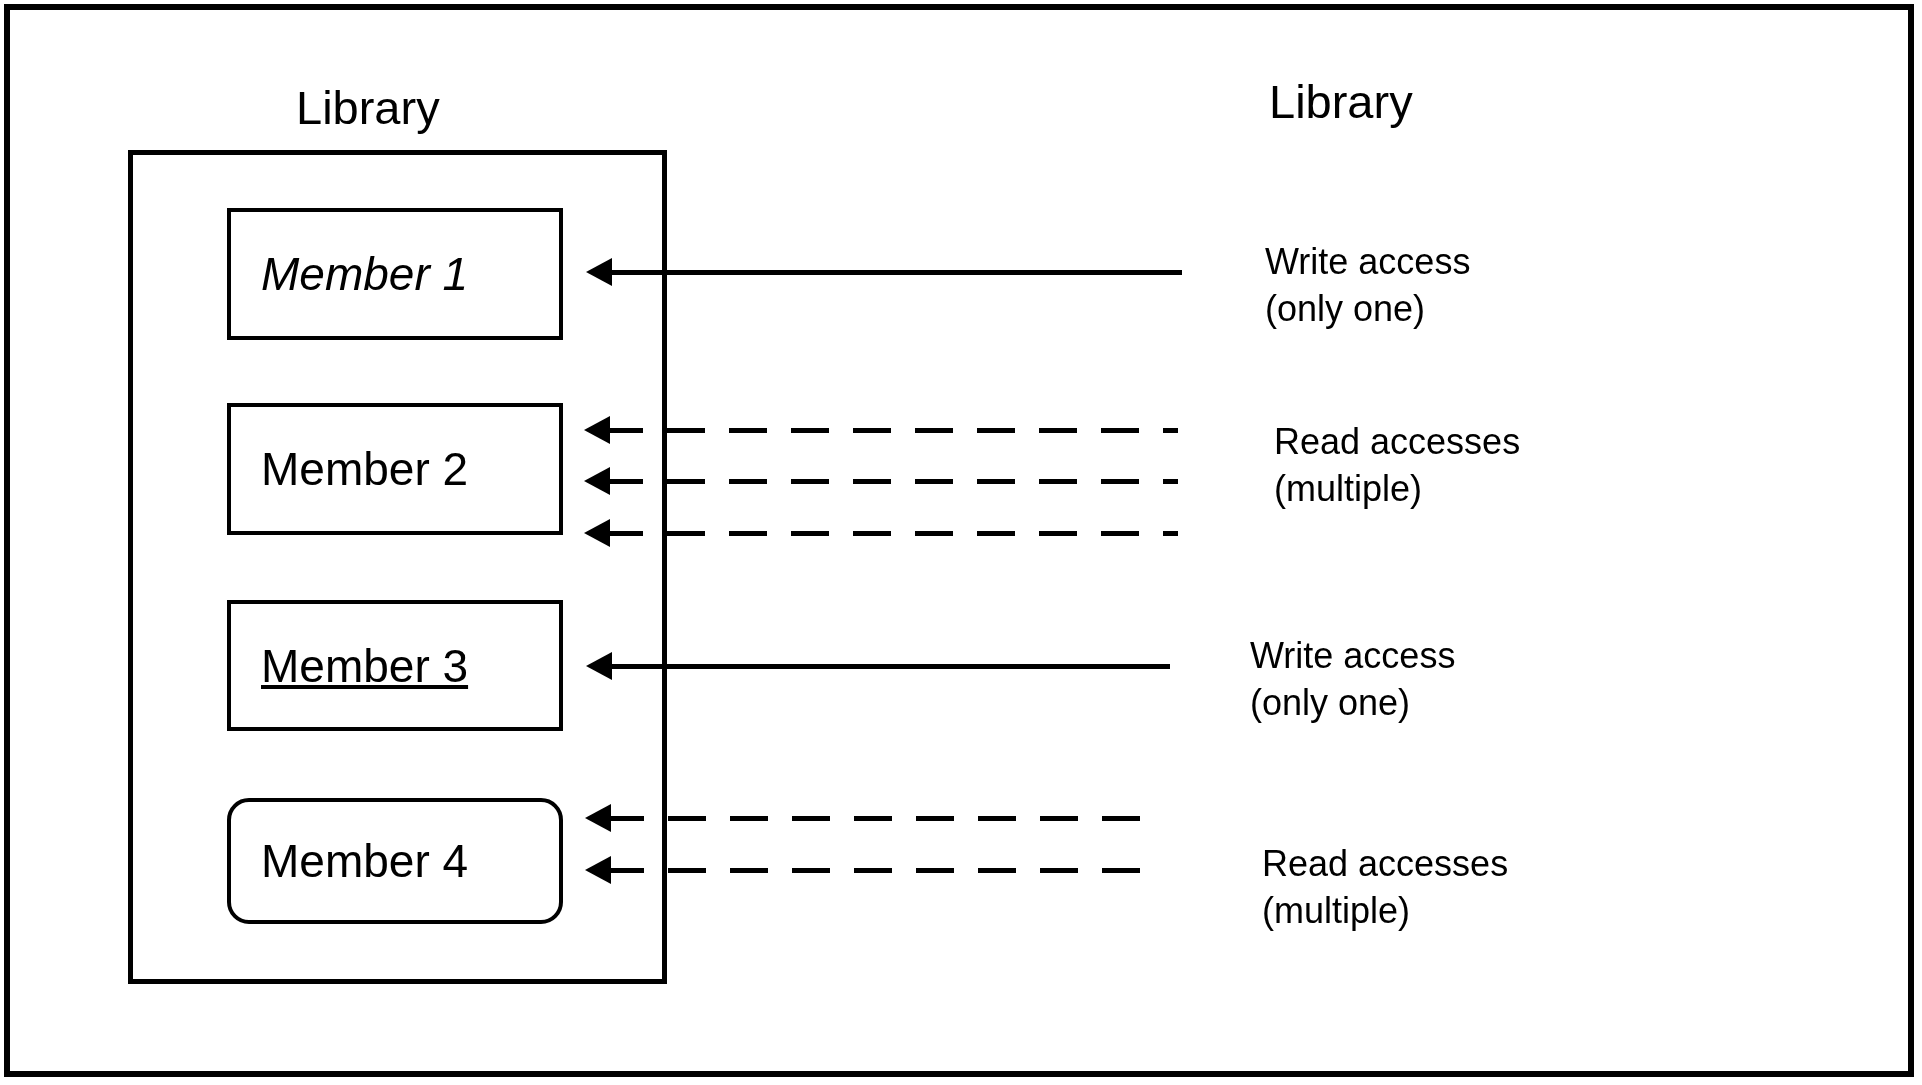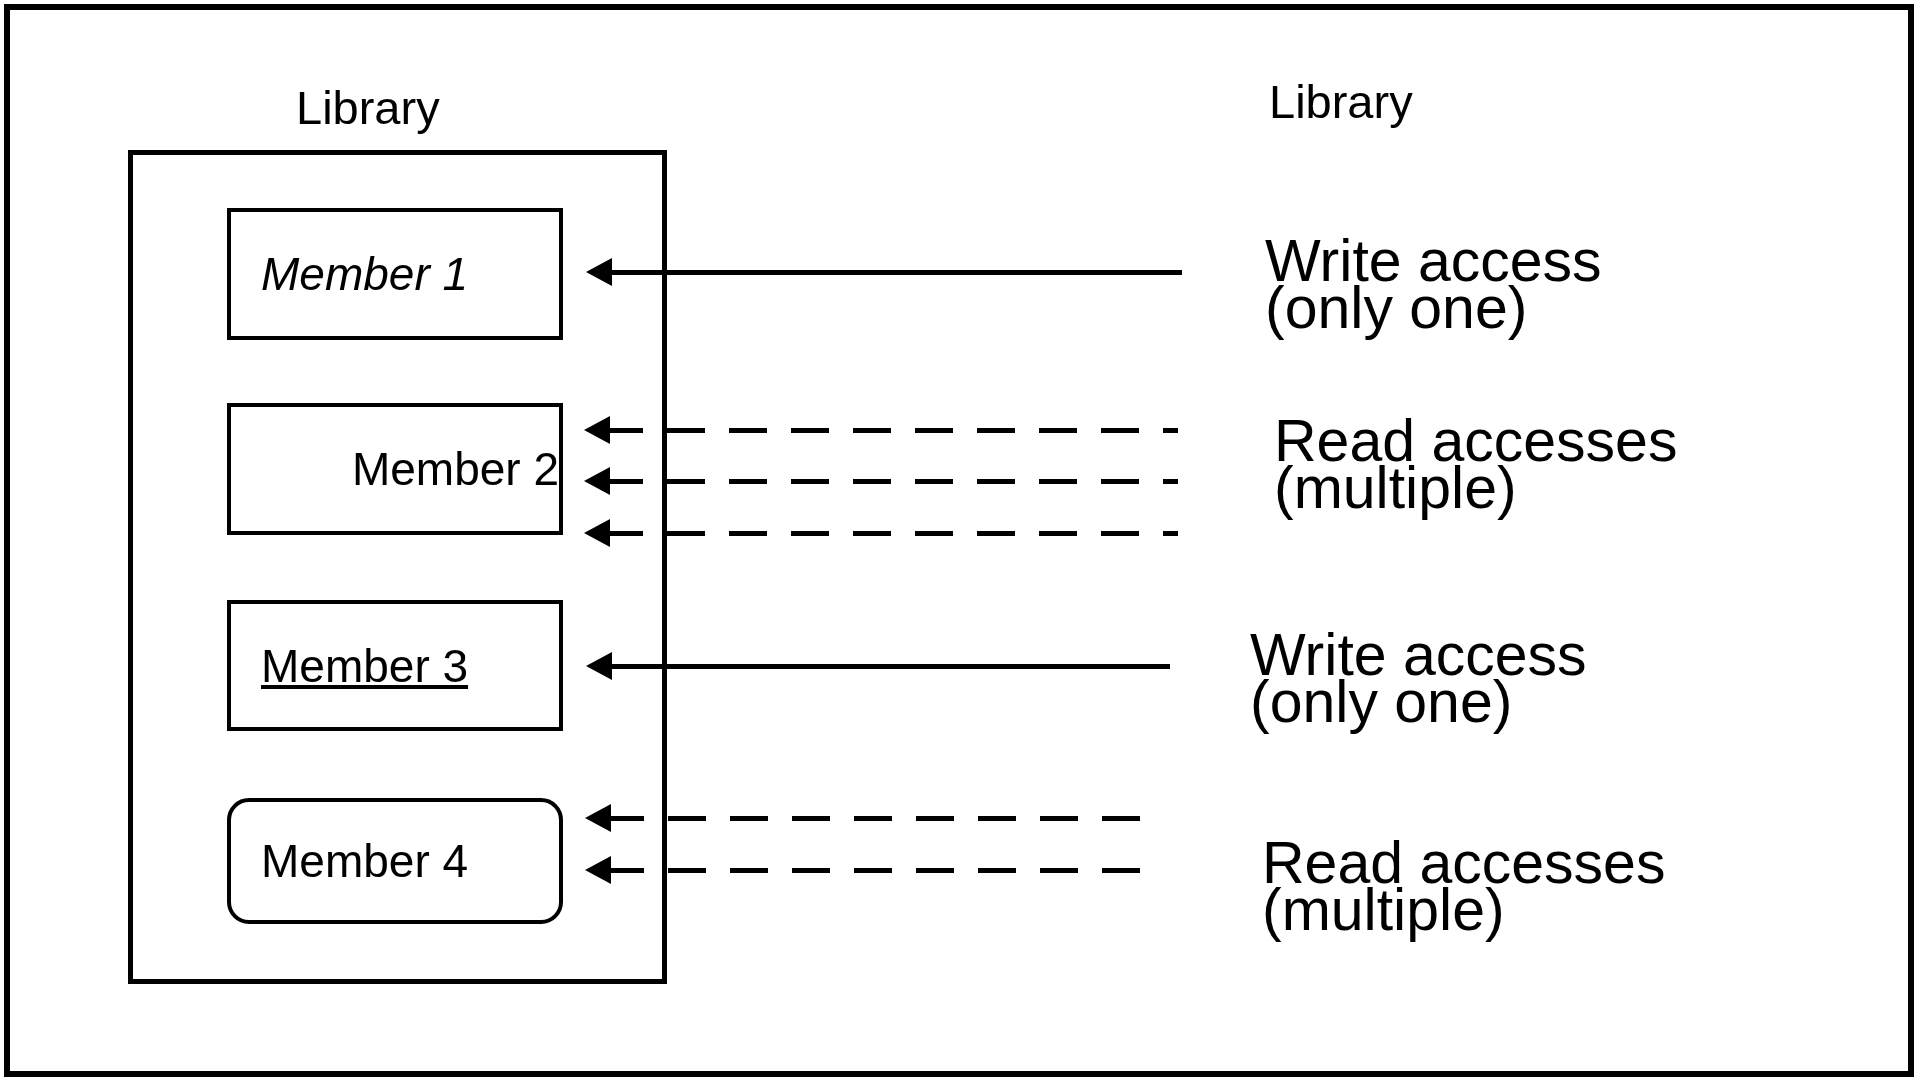--- a/index.html
+++ b/index.html
@@ -48,21 +48,21 @@
     border: 4px solid #000;
     box-sizing: border-box;
     background: #ffffff;
     display: flex;
     align-items: center;
     padding-left: 30px;
     font-size: 46px;
     white-space: nowrap;
   }
   .m1 { top: 208px; font-style: italic; }
-  .m2 { top: 403px; justify-content: flex-end; }
+  .m2 { top: 403px; }
   .m3 { top: 600px; height: 131px; text-decoration: underline; }
   .m4 { top: 798px; height: 126px; border-radius: 22px; }
 
   
   .arrow { position: absolute; height: 0; }
   .arrow .head {
     position: absolute;
     left: 0; top: -14px;
     width: 0; height: 0;
     border-top: 14px solid transparent;
@@ -81,21 +81,21 @@
   .a1 { left: 586px; top: 272px; width: 596px; }
   .a2 { left: 584px; top: 430px; width: 594px; }
   .a3 { left: 584px; top: 481px; width: 594px; }
   .a4 { left: 584px; top: 533px; width: 594px; }
   .a5 { left: 586px; top: 666px; width: 584px; }
   .a6 { left: 585px; top: 818px; width: 573px; }
   .a7 { left: 585px; top: 870px; width: 573px; }
 
   .access-label {
     position: absolute;
-    font-size: 59px;
+    font-size: 36px;
     line-height: 47px;
     white-space: nowrap;
   }
   .al1 { left: 1265px; top: 238px; }
   .al2 { left: 1274px; top: 418px; }
   .al3 { left: 1250px; top: 632px; }
   .al4 { left: 1262px; top: 840px; }
 </style>
 </head>
 <body>

